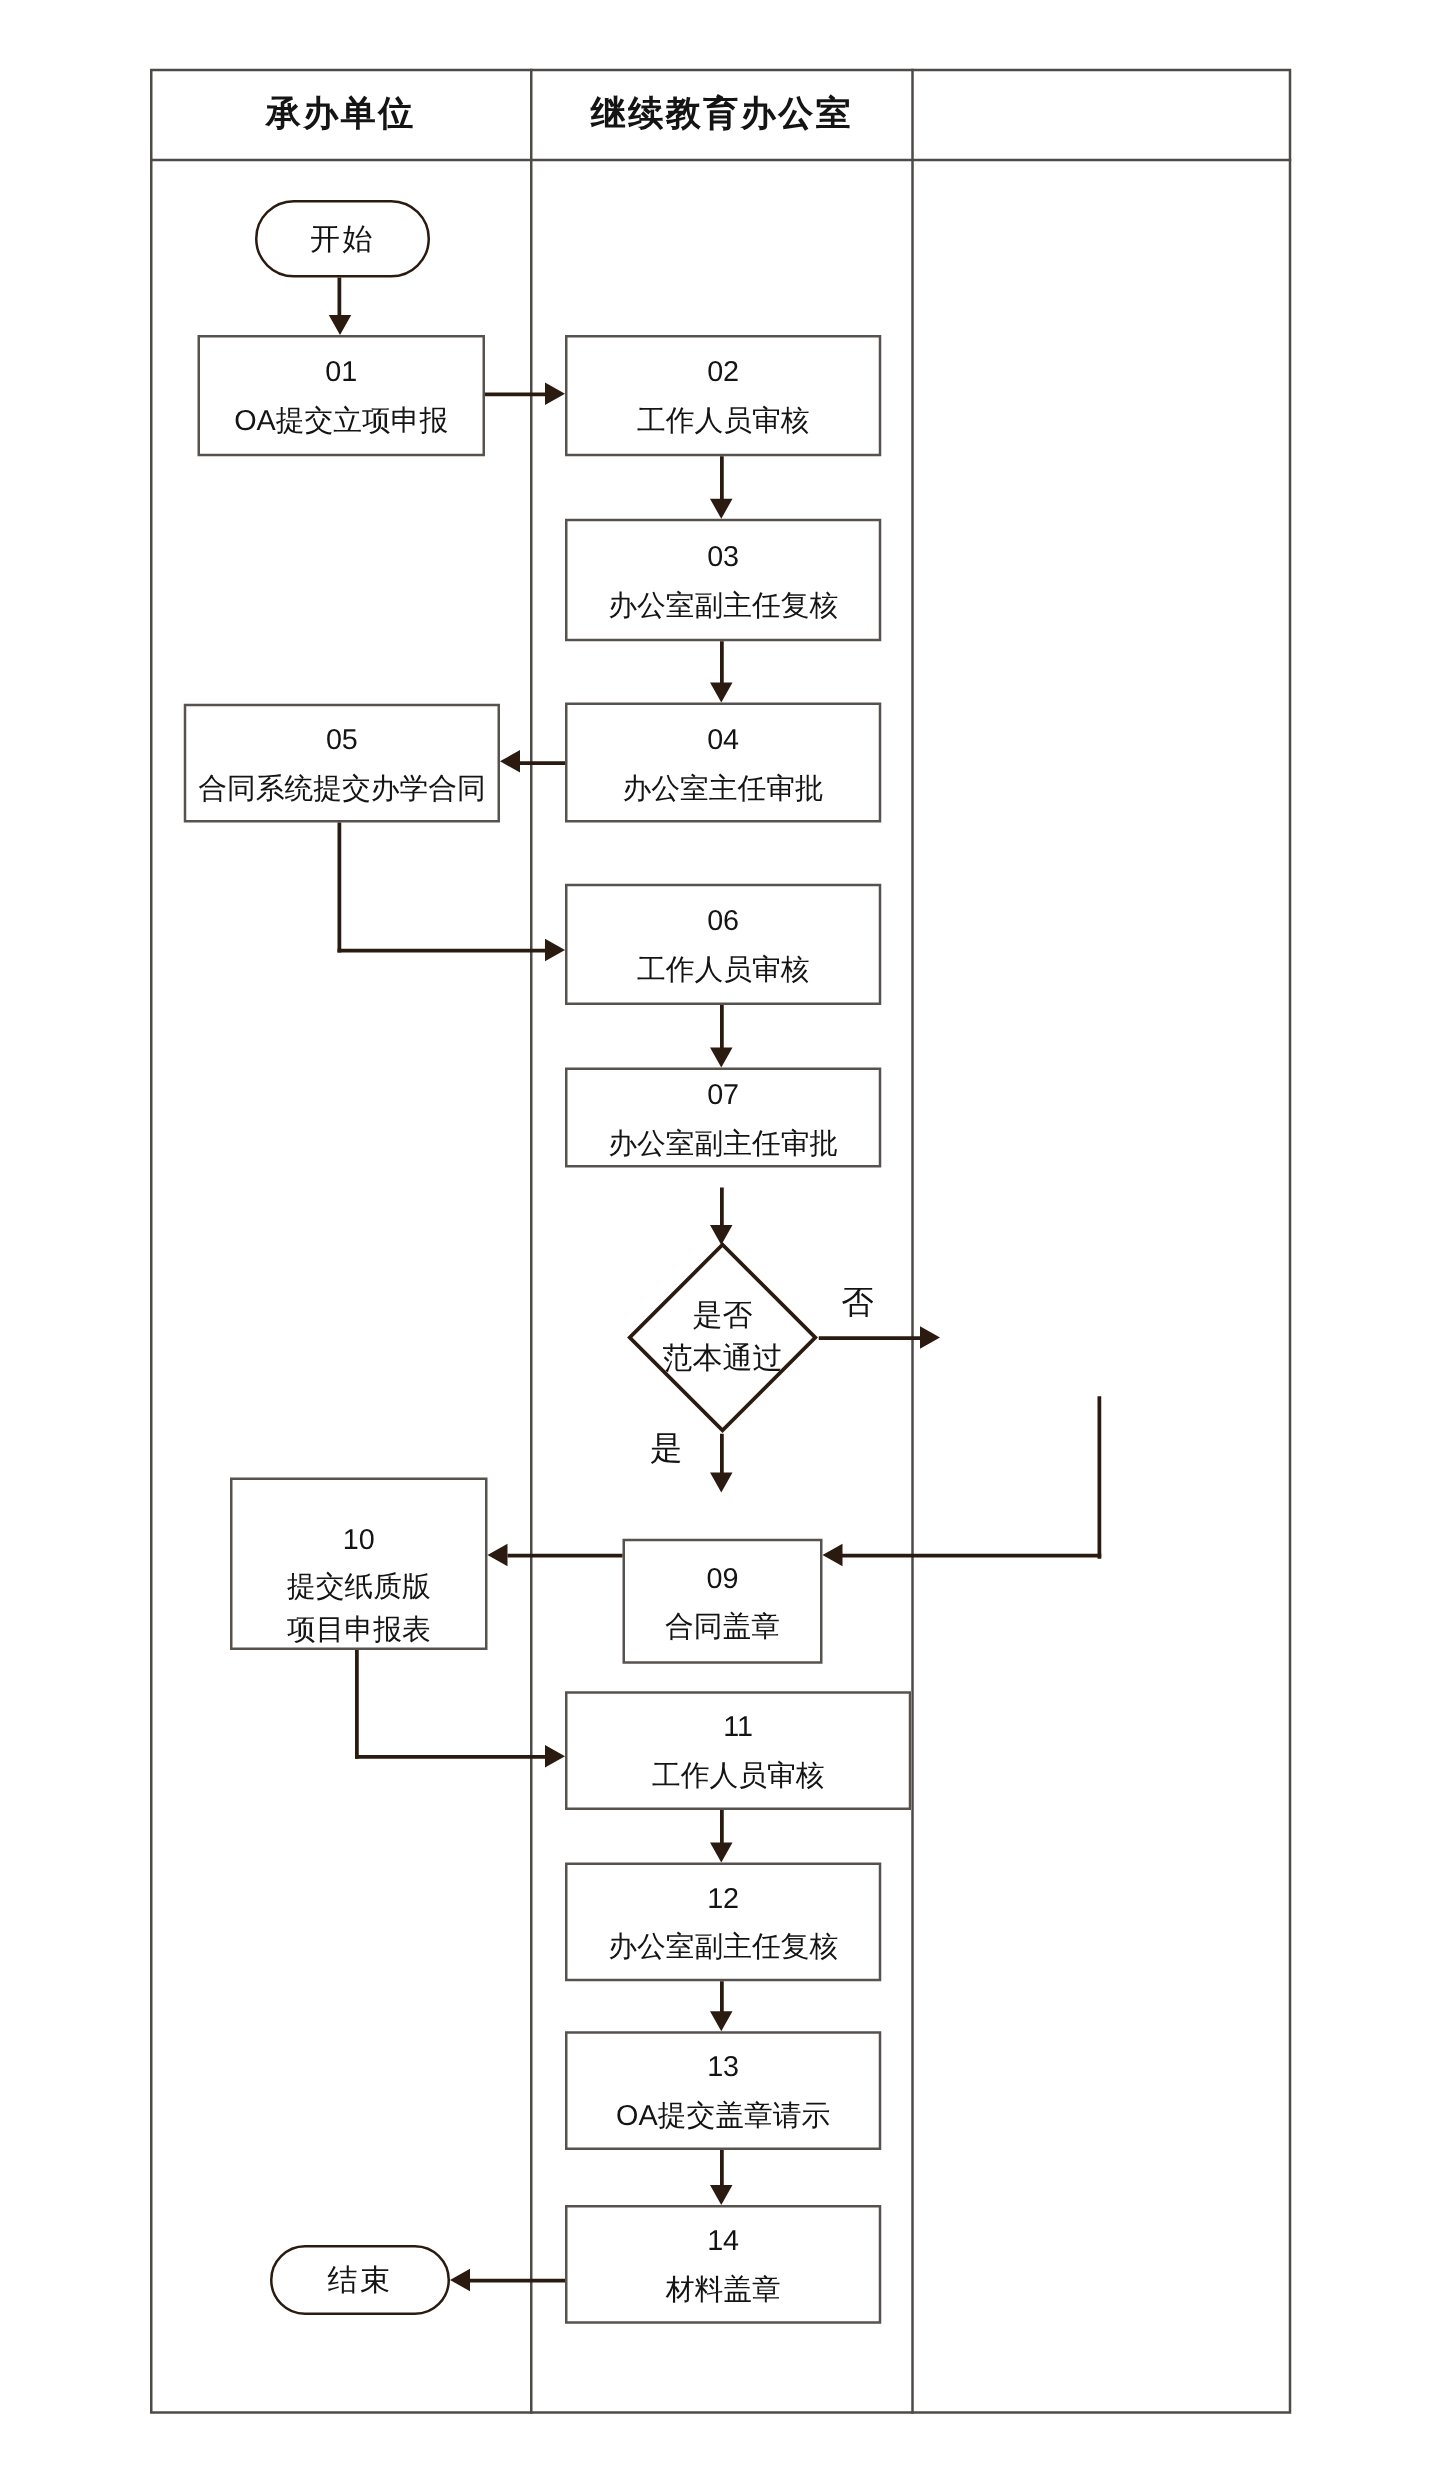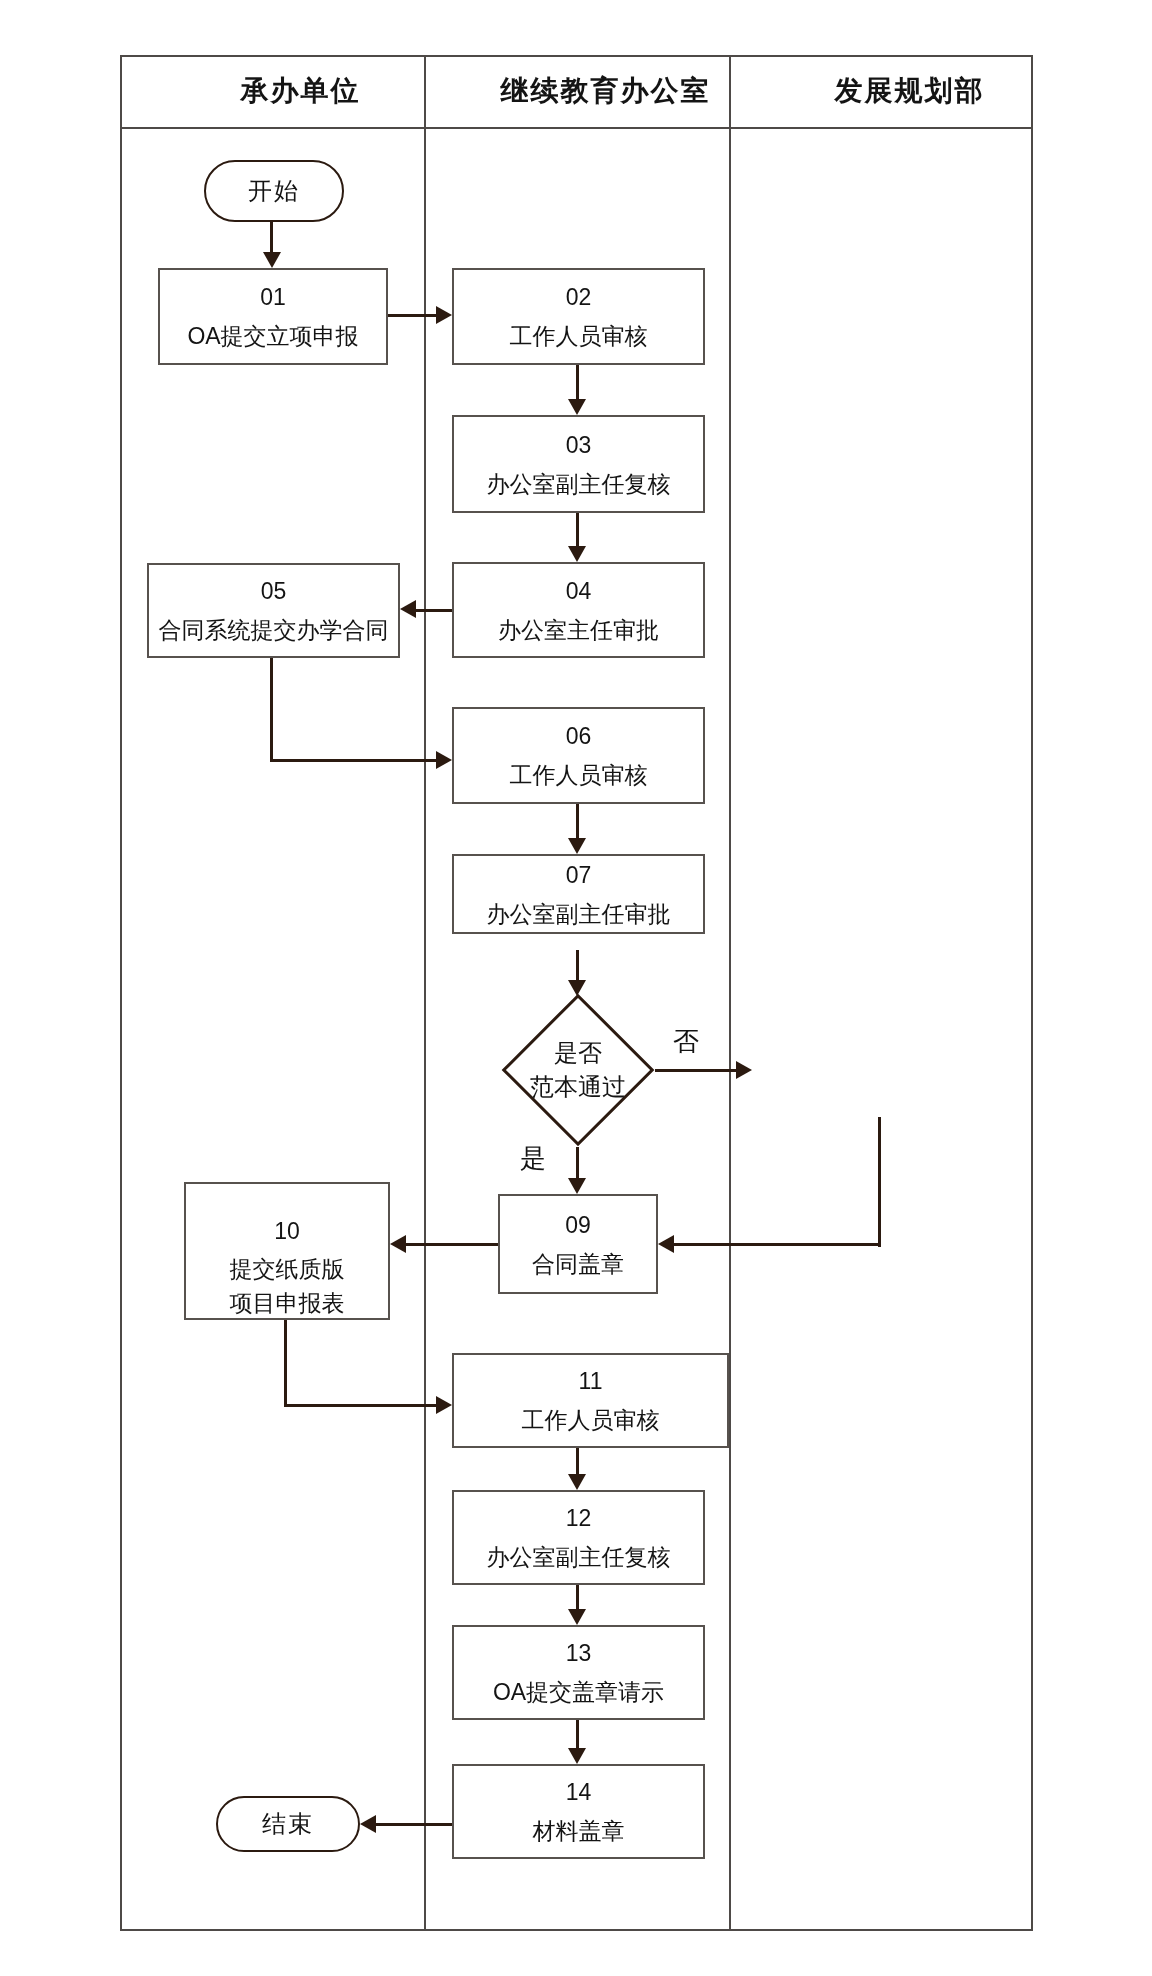--- a/index.html
+++ b/index.html
@@ -13,21 +13,21 @@
   .canvas{
     position:relative;width:1152px;height:1976px;background:var(--bg);
     font-family:"Liberation Sans","DejaVu Sans",sans-serif;color:var(--text);
     overflow:hidden;
   }
   .frame{position:absolute;left:120px;top:55px;width:913px;height:1876px;
     border:2px solid var(--frame-border);box-sizing:border-box;z-index:1;}
   .divider{position:absolute;top:55px;width:2px;height:1876px;background:var(--frame-border);z-index:1;}
   .header-sep{position:absolute;left:120px;top:127px;width:913px;height:2px;background:var(--frame-border);z-index:1;}
   .lane-title{position:absolute;top:55px;height:72px;display:flex;align-items:center;justify-content:center;
-    font-size:28px;font-weight:600;letter-spacing:2px;z-index:2;margin-left:28px;}
+    font-size:28px;font-weight:600;letter-spacing:2px;z-index:2;}
   .process{position:absolute;background:var(--bg);border:2px solid var(--box-border);box-sizing:border-box;
     display:flex;flex-direction:column;align-items:center;justify-content:center;z-index:2;
     font-size:23px;line-height:30px;text-align:center;}
   .process .num{margin-bottom:9px;}
   .process.three .num{margin-bottom:4px;margin-top:32px;}
   .process.three span{line-height:34px;}
   .terminator{position:absolute;background:var(--bg);border:2px solid var(--connector);box-sizing:border-box;
     display:flex;align-items:center;justify-content:center;z-index:2;font-size:24px;letter-spacing:2px;}
   .diamond{position:absolute;background:var(--bg);border:3px solid var(--connector);box-sizing:border-box;
     transform:rotate(45deg);z-index:2;}
@@ -45,21 +45,20 @@
 
 <div class="canvas">
 
   <div class="frame"></div>
   <div class="header-sep"></div>
   <div class="divider" style="left:424px"></div>
   <div class="divider" style="left:729px"></div>
 
   <div class="lane-title" style="left:120px;width:305px">承办单位</div>
   <div class="lane-title" style="left:425px;width:305px">继续教育办公室</div>
-  <div class="lane-title" style="left:730px;width:303px">发展规划部</div>
 
   <div class="terminator" style="left:204px;top:160px;width:140px;height:62px;border-radius:31px">
     <span>开始</span>
   </div>
   <div class="terminator" style="left:216px;top:1796px;width:144px;height:56px;border-radius:28px">
     <span>结束</span>
   </div>
 
   <div class="process" style="left:158px;top:268px;width:230px;height:97px">
     <span class="num">01</span>
@@ -89,21 +88,21 @@
     <span class="num">07</span>
     <span>办公室副主任审批</span>
   </div>
 
   <div class="diamond" style="left:524px;top:1016px;width:108px;height:108px"></div>
   <div class="diamond-label" style="left:498px;top:1036px;width:160px">
     <span>是否</span>
     <span>范本通过</span>
   </div>
 
-  <div class="process" style="left:498px;top:1194px;width:160px;height:100px">
+  <div class="process" style="left:498px;top:1231px;width:160px;height:100px">
     <span class="num">09</span>
     <span>合同盖章</span>
   </div>
   <div class="process three" style="left:184px;top:1182px;width:206px;height:138px">
     <span class="num">10</span>
     <span>提交纸质版</span>
     <span>项目申报表</span>
   </div>
   <div class="process" style="left:452px;top:1353px;width:277px;height:95px">
     <span class="num">11</span>

